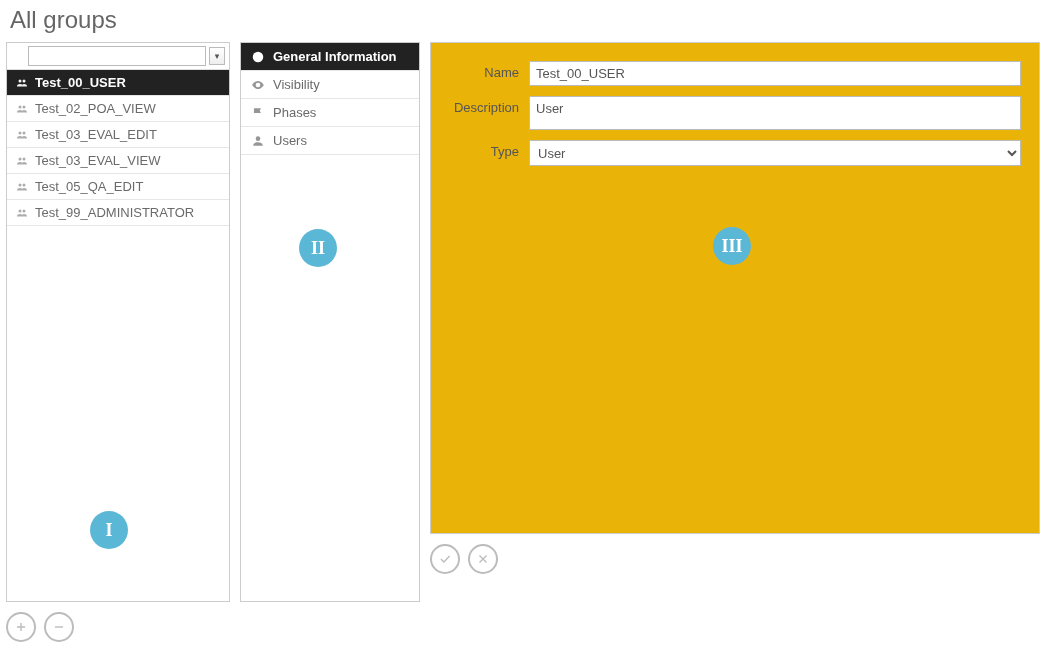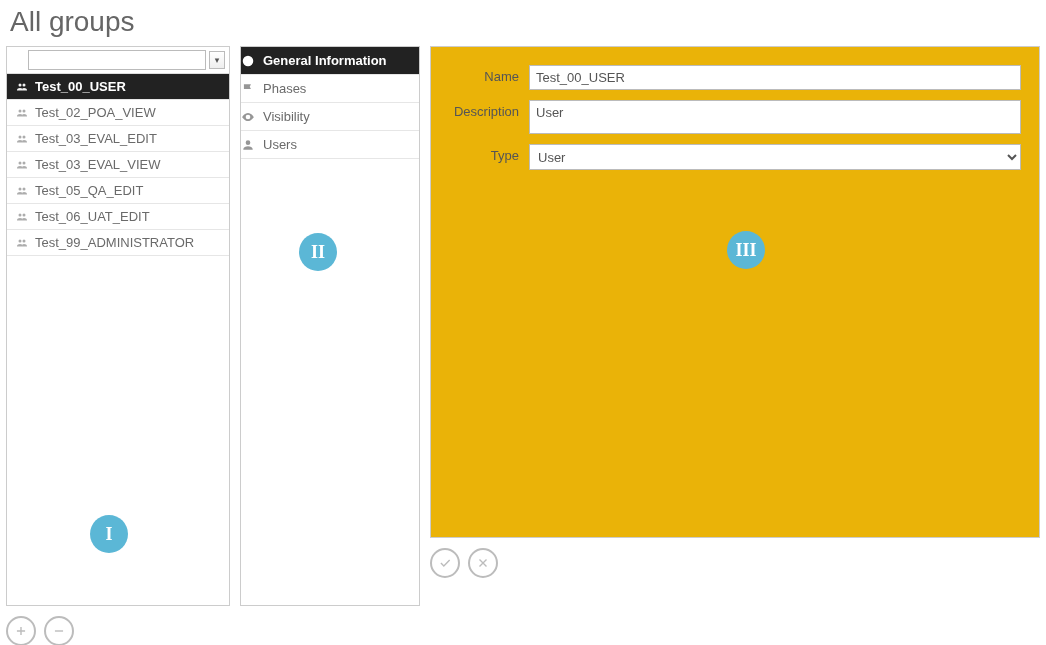--- a/index.html
+++ b/index.html
@@ -4,21 +4,21 @@
   <style>
     * { box-sizing: border-box; margin: 0; padding: 0; }
     body {
       font-family: "Segoe UI", Arial, sans-serif;
       font-size: 13px;
       color: #555;
       background: #fff;
       padding: 6px;
     }
     .page-title {
-      font-size: 28px;
+      font-size: 24px;
       font-weight: 300;
       color: #666;
       margin: 0 0 8px 4px;
     }
     .layout {
       display: flex;
       gap: 10px;
       align-items: stretch;
     }
     
@@ -86,21 +86,21 @@
       width: 180px;
     }
     .navbox {
       border: 1px solid #ccc;
       height: 560px;
       background:#fff;
       position:relative;
     }
     .nav-item {
       display:flex; align-items:center; gap:8px;
-      padding: 6px 0;
+      padding: 6px 10px;
       border-bottom:1px solid #e6e6e6;
       cursor:pointer;
       color:#6a6a6a;
     }
     .nav-item.selected {
       background:#222; color:#fff; font-weight:600;
     }
     .nav-icon { width:14px; height:14px; flex:none; display:flex; align-items:center; justify-content:center; }
     .nav-icon svg { width:14px; height:14px; fill: currentColor; opacity:.7; }
     .nav-item.selected .nav-icon svg { opacity:1; }
@@ -220,26 +220,20 @@
           <div class="group-item">
             <svg class="icon-users">
               <use href="#ic-users"></use>
             </svg>
             <span>Test_05_QA_EDIT</span>
           </div>
           <div class="group-item">
             <svg class="icon-users">
               <use href="#ic-users"></use>
             </svg>
-            <span>Test_06_UAT_EDIT</span>
-          </div>
-          <div class="group-item">
-            <svg class="icon-users">
-              <use href="#ic-users"></use>
-            </svg>
             <span>Test_99_ADMINISTRATOR</span>
           </div>
         </div>
       <div class="callout" style="left:83px; bottom:52px;">I</div>
     </div>
     <div class="action-bar">
       <div class="circle-btn">
         <svg viewBox="0 0 24 24">
             <path d="M12 5v14M5 12h14"></path>
           </svg>
@@ -258,32 +252,32 @@
           <span class="nav-icon">
             <svg>
               <use href="#ic-info"></use>
             </svg>
           </span>
           <span>General Information</span>
         </div>
         <div class="nav-item">
           <span class="nav-icon">
             <svg>
-              <use href="#ic-flag"></use>
+              <use href="#ic-eye"></use>
             </svg>
           </span>
-          <span>Phases</span>
+          <span>Visibility</span>
         </div>
         <div class="nav-item">
           <span class="nav-icon">
             <svg>
-              <use href="#ic-eye"></use>
+              <use href="#ic-flag"></use>
             </svg>
           </span>
-          <span>Visibility</span>
+          <span>Phases</span>
         </div>
         <div class="nav-item">
           <span class="nav-icon">
             <svg>
               <use href="#ic-user"></use>
             </svg>
           </span>
           <span>Users</span>
         </div>
       <div class="callout" style="left:58px; top:186px;">II</div>
@@ -303,21 +297,21 @@
         <textarea class="form-input form-textarea" style="">User</textarea>
       </div>
 
       <div class="form-row">
         <div class="form-label">Type</div>
         <select class="form-select">
           <option>User</option>
         </select>
       </div>
 
-      <div class="callout" style="left:296px; top:184px;">III</div>
+      <div class="callout" style="left:282px; top:184px;">III</div>
     </div>
 
     <div class="action-bar">
       <div class="circle-btn">
         <svg viewBox="0 0 24 24">
             <path d="M5 12l5 5L20 7"></path>
           </svg>
       </div>
       <div class="circle-btn">
         <svg viewBox="0 0 24 24">

